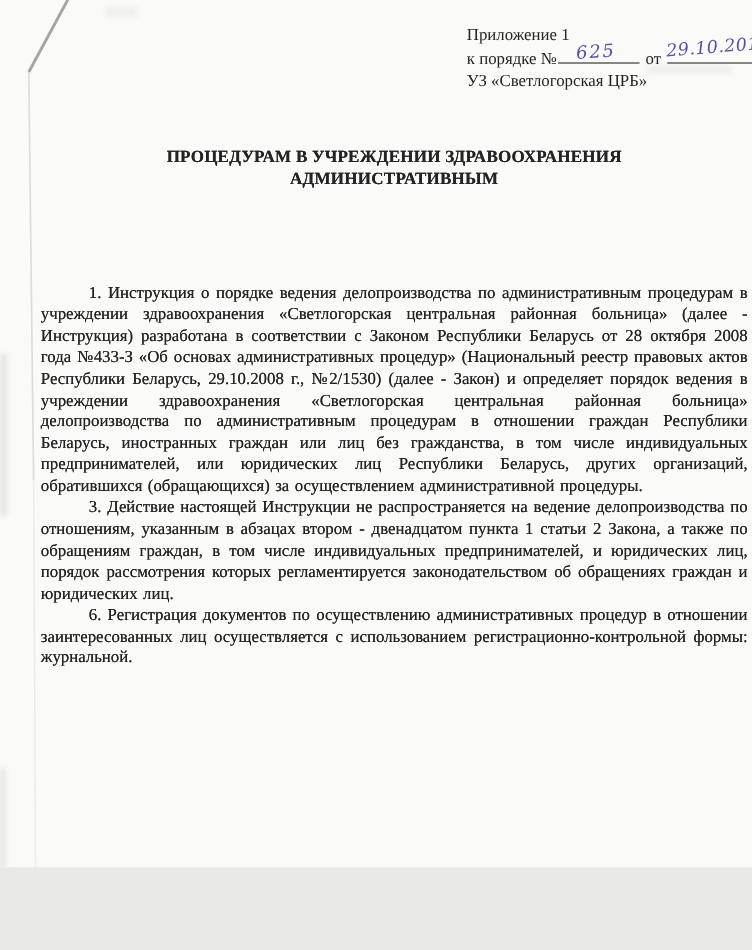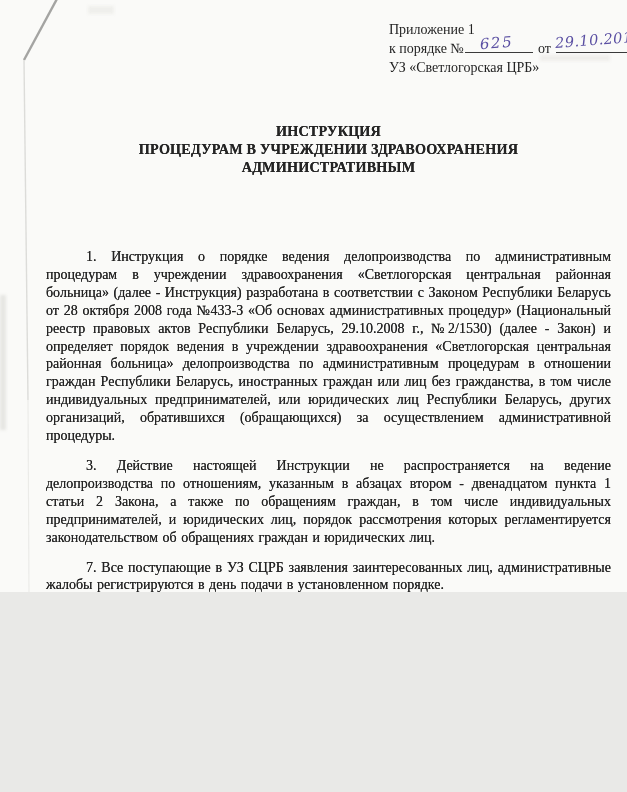--- a/index.html
+++ b/index.html
@@ -1,18 +1,18 @@
 <!DOCTYPE html>
 <html><head>
 <meta charset="utf-8">
 <style>
   html,body{margin:0;padding:0;background:#e9e9e7;}
   .page{
     position:relative;
-    width:627px;height:592px;
+    width:627px;height:723px;
     margin:0 auto;
     background:#fafaf8;
     overflow:hidden;
     font-family:"Liberation Serif", serif;
     color:#242424;
   }
   
   .artifact-svg{position:absolute;left:0;top:0;pointer-events:none;}
   .smudge{position:absolute;pointer-events:none;filter:blur(1.6px);}
   .smudge.s1{left:0;top:295px;width:6px;height:135px;background:#e6e6e3;}
@@ -52,21 +52,21 @@
     text-shadow:0 0 0.3px #2a2a2a;
   }
 
   
   .body{
     position:absolute;left:34px;top:236px;width:589px;
     font-size:14px;line-height:17.9px;
     text-align:justify;word-spacing:1px;
     text-shadow:0 0 0.3px #333;
   }
-  .body p{margin:12px;text-indent:40px;}
+  .body p{margin:0;text-indent:40px;}
 </style>
 </head>
 <body>
 
 <div class="page">
 
   <svg class="artifact-svg" width="627" height="792" viewBox="0 0 627 792">
     <line x1="58" y1="-3" x2="24" y2="60" stroke="#9b9b99" stroke-width="2.4" opacity="0.9"></line>
     <line x1="24" y1="60" x2="28" y2="400" stroke="#dcdcd9" stroke-width="1.4"></line>
     <line x1="28" y1="400" x2="30" y2="792" stroke="#e8e8e5" stroke-width="1.2" opacity="0.8"></line>
@@ -79,24 +79,23 @@
 
   <div class="header">
     <div>Приложение 1</div>
     <div class="h-line2">
       <span>к порядке №</span><span class="blank num"><span class="hand num">625</span></span><span>от</span><span class="blank date"><span class="hand date">29.10.2012</span></span>
     </div>
     <div>УЗ «Светлогорская ЦРБ»</div>
   </div>
 
   <div class="title">
-    <div>ИНСТРУКЦИЯ</div>
     <div>ПРОЦЕДУРАМ В УЧРЕЖДЕНИИ ЗДРАВООХРАНЕНИЯ</div>
     <div>АДМИНИСТРАТИВНЫМ</div>
   </div>
 
   <div class="body">
     <p>1. Инструкция о порядке ведения делопроизводства по административным процедурам в учреждении здравоохранения «Светлогорская центральная районная больница» (далее - Инструкция) разработана в соответствии с Законом Республики Беларусь от 28 октября 2008 года №433-З «Об основах административных процедур» (Национальный реестр правовых актов Республики Беларусь, 29.10.2008 г., №2/1530) (далее - Закон) и определяет порядок ведения в учреждении здравоохранения «Светлогорская центральная районная больница» делопроизводства по административным процедурам в отношении граждан Республики Беларусь, иностранных граждан или лиц без гражданства, в том числе индивидуальных предпринимателей, или юридических лиц Республики Беларусь, других организаций, обратившихся (обращающихся) за осуществлением административной процедуры.</p>
     <p>3. Действие настоящей Инструкции не распространяется на ведение делопроизводства по отношениям, указанным в абзацах втором - двенадцатом пункта 1 статьи 2 Закона, а также по обращениям граждан, в том числе индивидуальных предпринимателей, и юридических лиц, порядок рассмотрения которых регламентируется законодательством об обращениях граждан и юридических лиц.</p>
-    <p>7. Все поступающие в УЗ СЦРБ заявления заинтересованных лиц, административные жалобы регистрируются в день подачи в установленном порядке.</p>
+    <p>6. Регистрация документов по осуществлению административных процедур в отношении заинтересованных лиц осуществляется с использованием регистрационно-контрольной формы: журнальной.</p>
   </div>
 
 </div>
 
 </body></html>

